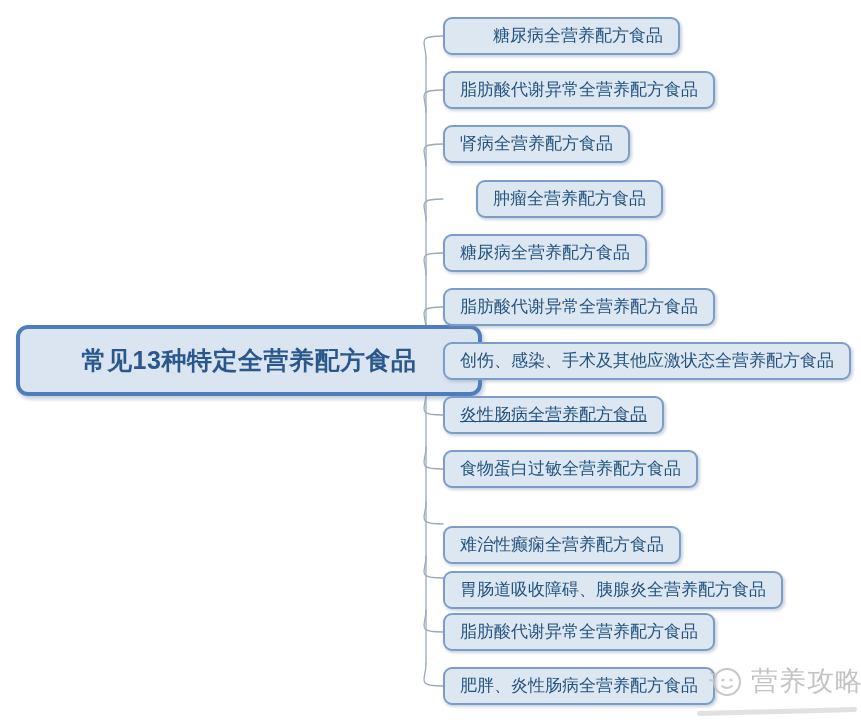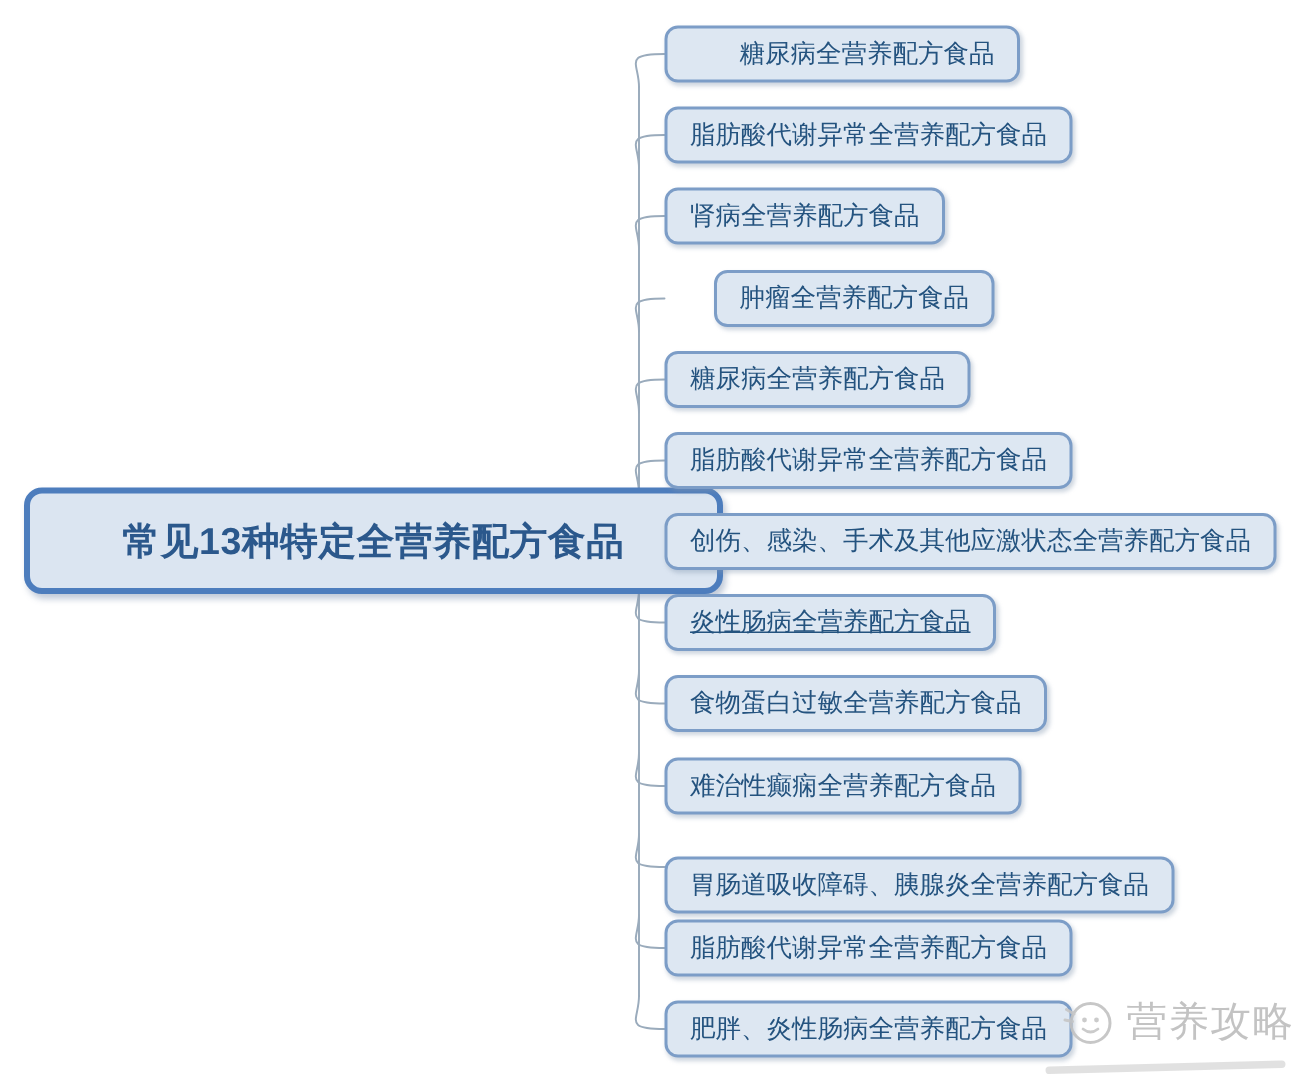--- a/index.html
+++ b/index.html
@@ -112,21 +112,21 @@
   <div id="branches">
       <div class="branch-node" style="top: 17px; padding-left: 48px;">糖尿病全营养配方食品</div>
       <div class="branch-node" style="top: 71px;">脂肪酸代谢异常全营养配方食品</div>
       <div class="branch-node" style="top: 125px;">肾病全营养配方食品</div>
       <div class="branch-node" style="top: 180px; margin-left: 33px;">肿瘤全营养配方食品</div>
       <div class="branch-node" style="top: 234px;">糖尿病全营养配方食品</div>
       <div class="branch-node" style="top: 288px;">脂肪酸代谢异常全营养配方食品</div>
       <div class="branch-node" style="top: 342px; text-align: right;">创伤、感染、手术及其他应激状态全营养配方食品</div>
       <div class="branch-node" style="top: 396px; text-decoration: underline;">炎性肠病全营养配方食品</div>
       <div class="branch-node" style="top: 450px;">食物蛋白过敏全营养配方食品</div>
-      <div class="branch-node" style="top: 505px; text-align: right;">难治性癫痫全营养配方食品</div>
+      <div class="branch-node" style="top: 526px; text-align: right;">难治性癫痫全营养配方食品</div>
       <div class="branch-node" style="top: 559px; margin-top: 12px;">胃肠道吸收障碍、胰腺炎全营养配方食品</div>
       <div class="branch-node" style="top: 613px;">脂肪酸代谢异常全营养配方食品</div>
       <div class="branch-node" style="top: 667px;">肥胖、炎性肠病全营养配方食品</div>
     </div>
 
   <div class="watermark">
     <svg width="36" height="36" viewBox="0 0 36 36">
       <circle cx="19" cy="19" r="13" fill="none" stroke="#c2c2c2" stroke-width="2"></circle>
       <path d="M3 10 L8 13 M2 17 L7 18" stroke="#c6c6c6" stroke-width="2" fill="none" stroke-linecap="round"></path>
       <circle cx="15" cy="17" r="1.6" fill="#c6c6c6"></circle>

